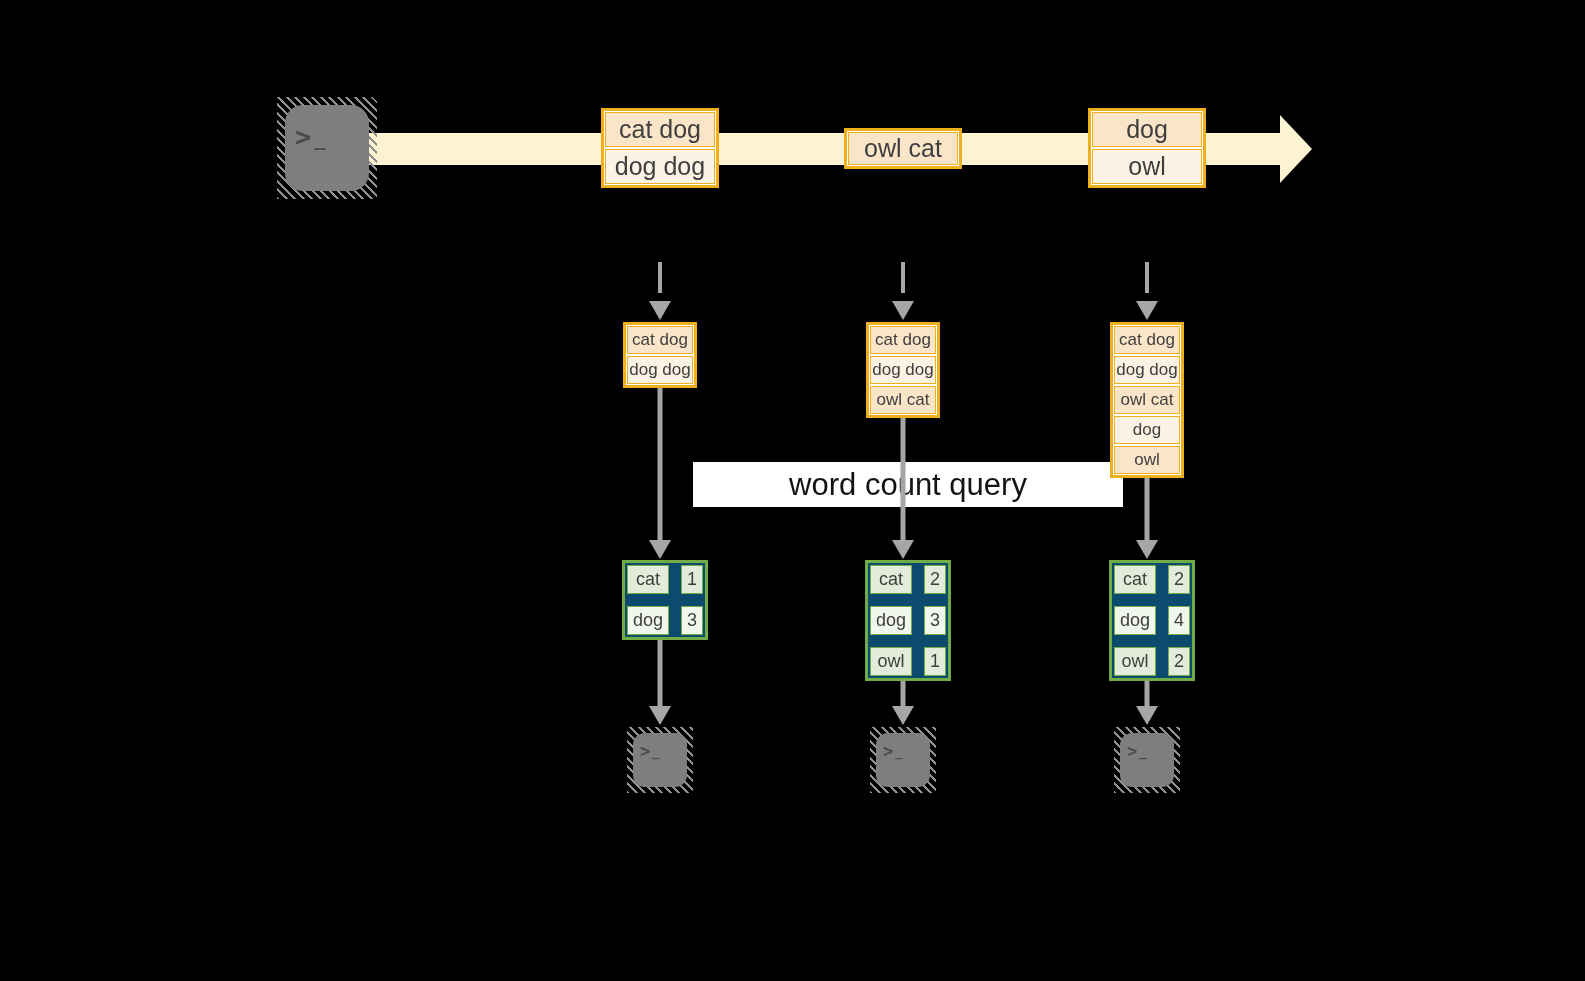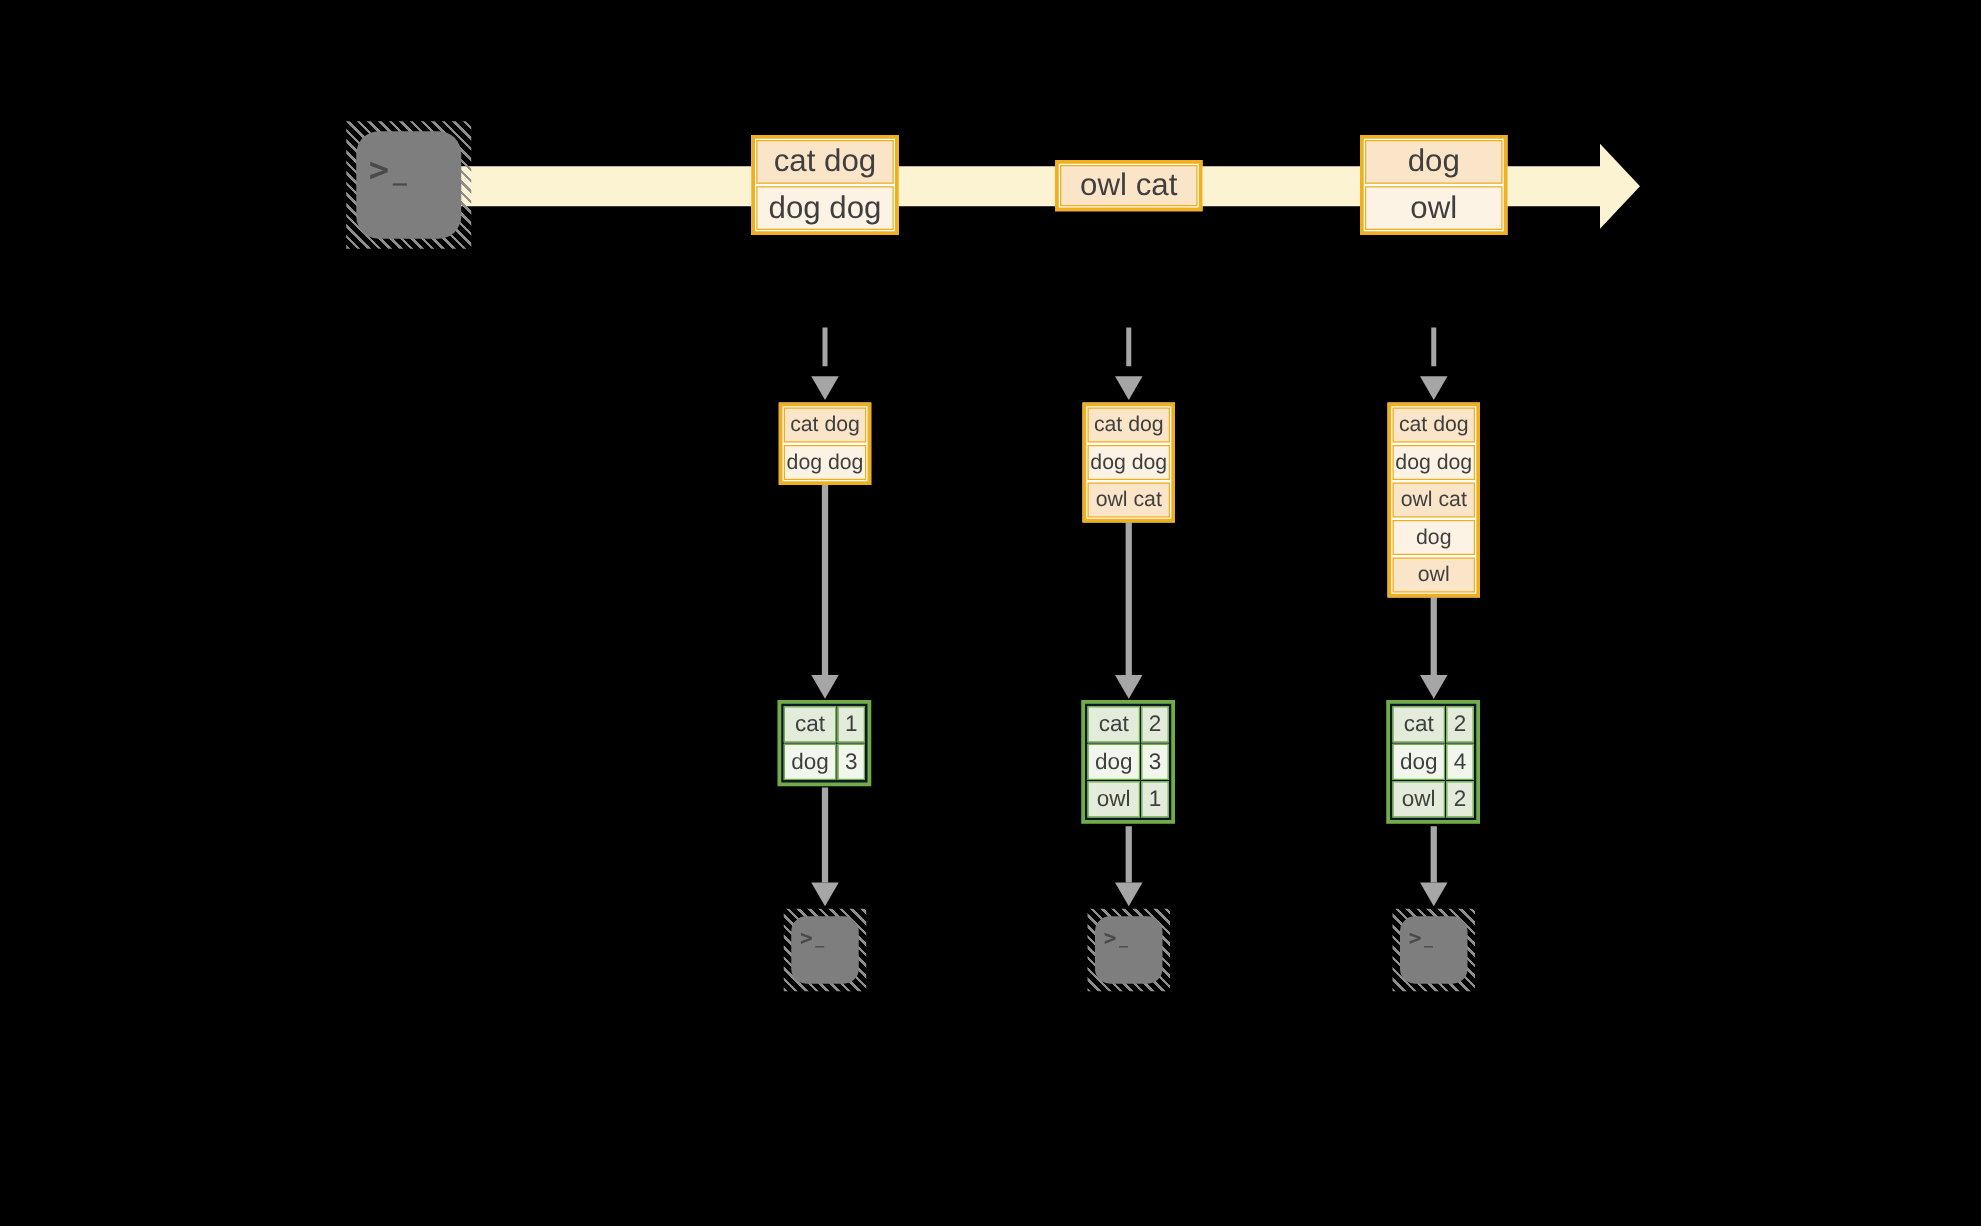--- a/index.html
+++ b/index.html
@@ -39,22 +39,22 @@
   .ahead{position:absolute;width:0;height:0;transform:translateX(-50%);z-index:2;
          border-left:11px solid transparent;border-right:11px solid transparent;
          border-top:19px solid var(--arrow);}
 
   
   .banner{position:absolute;left:693px;top:462px;width:430px;height:45px;z-index:1;
           background:var(--banner-bg);color:var(--banner-text);
           display:flex;align-items:center;justify-content:center;font-size:31px;}
 
   
-  .gtable{position:absolute;box-sizing:border-box;border:3px solid var(--green);background:#0f172a;
-          display:grid;grid-template-columns:42px 22px;gap:1px;padding:2px;z-index:3;}
+  .gtable{position:absolute;box-sizing:border-box;border:3px solid var(--green);background:#0c4a6e;
+          display:grid;grid-template-columns:42px 22px;gap:12px;padding:2px;z-index:3;}
   .gcell{box-sizing:border-box;height:29px;border:1px solid var(--green);display:flex;
          align-items:center;justify-content:center;font-size:18px;color:var(--text);}
   .g1{background:var(--gfill);} .g2{background:var(--gfill-light);}
 </style>
 </head>
 <body>
 
 <div class="canvas">
 
   <div class="band"></div>
@@ -94,20 +94,21 @@
     <div class="orow peach">owl cat</div>
   </div>
   <div class="obox stack" style="left:1110px;top:322px;width:74px">
     <div class="orow peach">cat dog</div>
     <div class="orow cream">dog dog</div>
     <div class="orow peach">owl cat</div>
     <div class="orow cream">dog</div>
     <div class="orow peach">owl</div>
   </div>
 
+  <div class="banner">word count query</div>
 
   <div class="vline" style="left:660px;top:388px;height:152px"></div>
   <div class="ahead" style="left:660px;top:540px"></div>
   <div class="vline" style="left:903px;top:418px;height:122px"></div>
   <div class="ahead" style="left:903px;top:540px"></div>
   <div class="vline" style="left:1147px;top:478px;height:62px"></div>
   <div class="ahead" style="left:1147px;top:540px"></div>
 
   <div class="gtable" style="left:622px;top:560px">
     <div class="gcell g1">cat</div>

